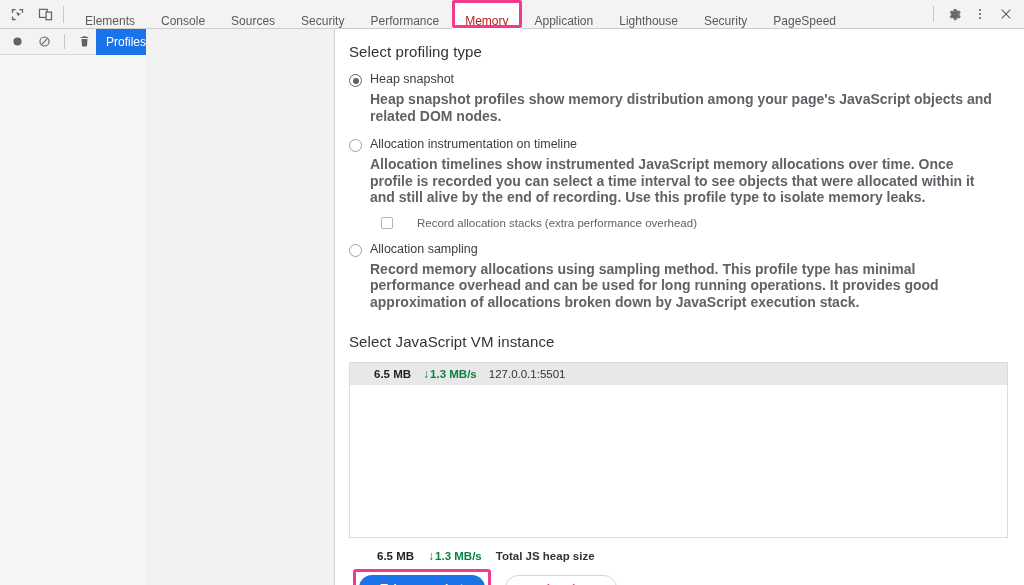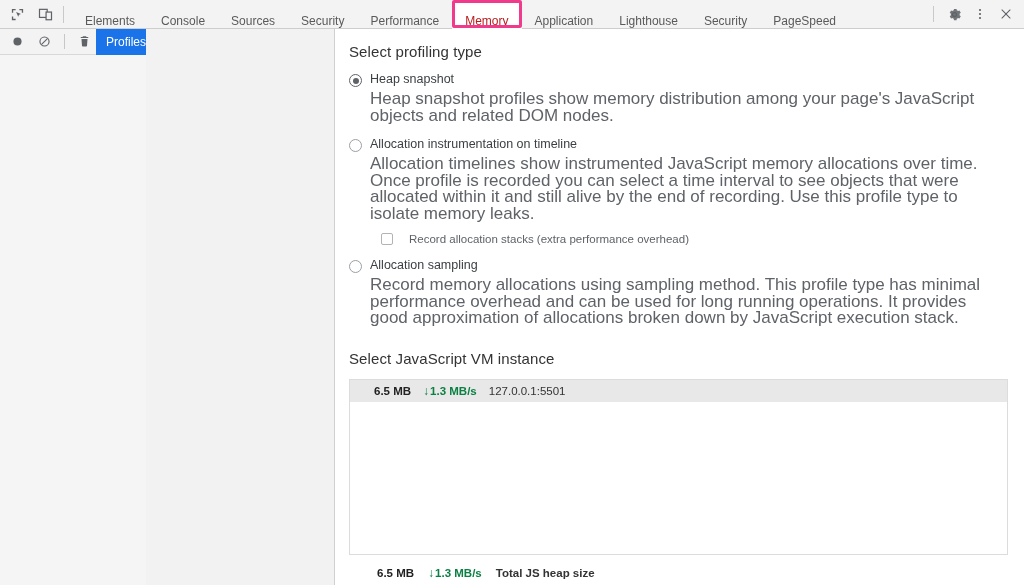--- a/index.html
+++ b/index.html
@@ -125,27 +125,28 @@
   .radio.checked { border-color: #5f6368; }
   .radio.checked::after {
     content: ""; position: absolute;
     left: 50%; top: 50%; transform: translate(-50%,-50%);
     width: 6px; height: 6px; border-radius: 50%;
     background: #5f6368;
   }
   .opt-label { font-size: 12.5px; color: #3c4043; line-height: 15px; }
   .opt-desc {
     margin: 4px 0 0 21px;
-    font-size: 17px;
+    font-size: 14px;
     color: #5f6368;
     line-height: 16.5px;
     max-width: 625px;
-  }
-
-  .sub-check { display: flex; align-items: center; gap: 16px; margin: 11px 0 0 32px; cursor: pointer; }
+    font-weight: bold;
+  }
+
+  .sub-check { display: flex; align-items: center; gap: 24px; margin: 11px 0 0 32px; cursor: pointer; }
   .checkbox {
     width: 12px; height: 12px; flex: 0 0 12px;
     border: 1px solid #b0b4b8;
     border-radius: 2px;
     background: #fff;
   }
   .sub-check span { font-size: 11.5px; color: #5f6368; }
 
   
   .vm-box {

